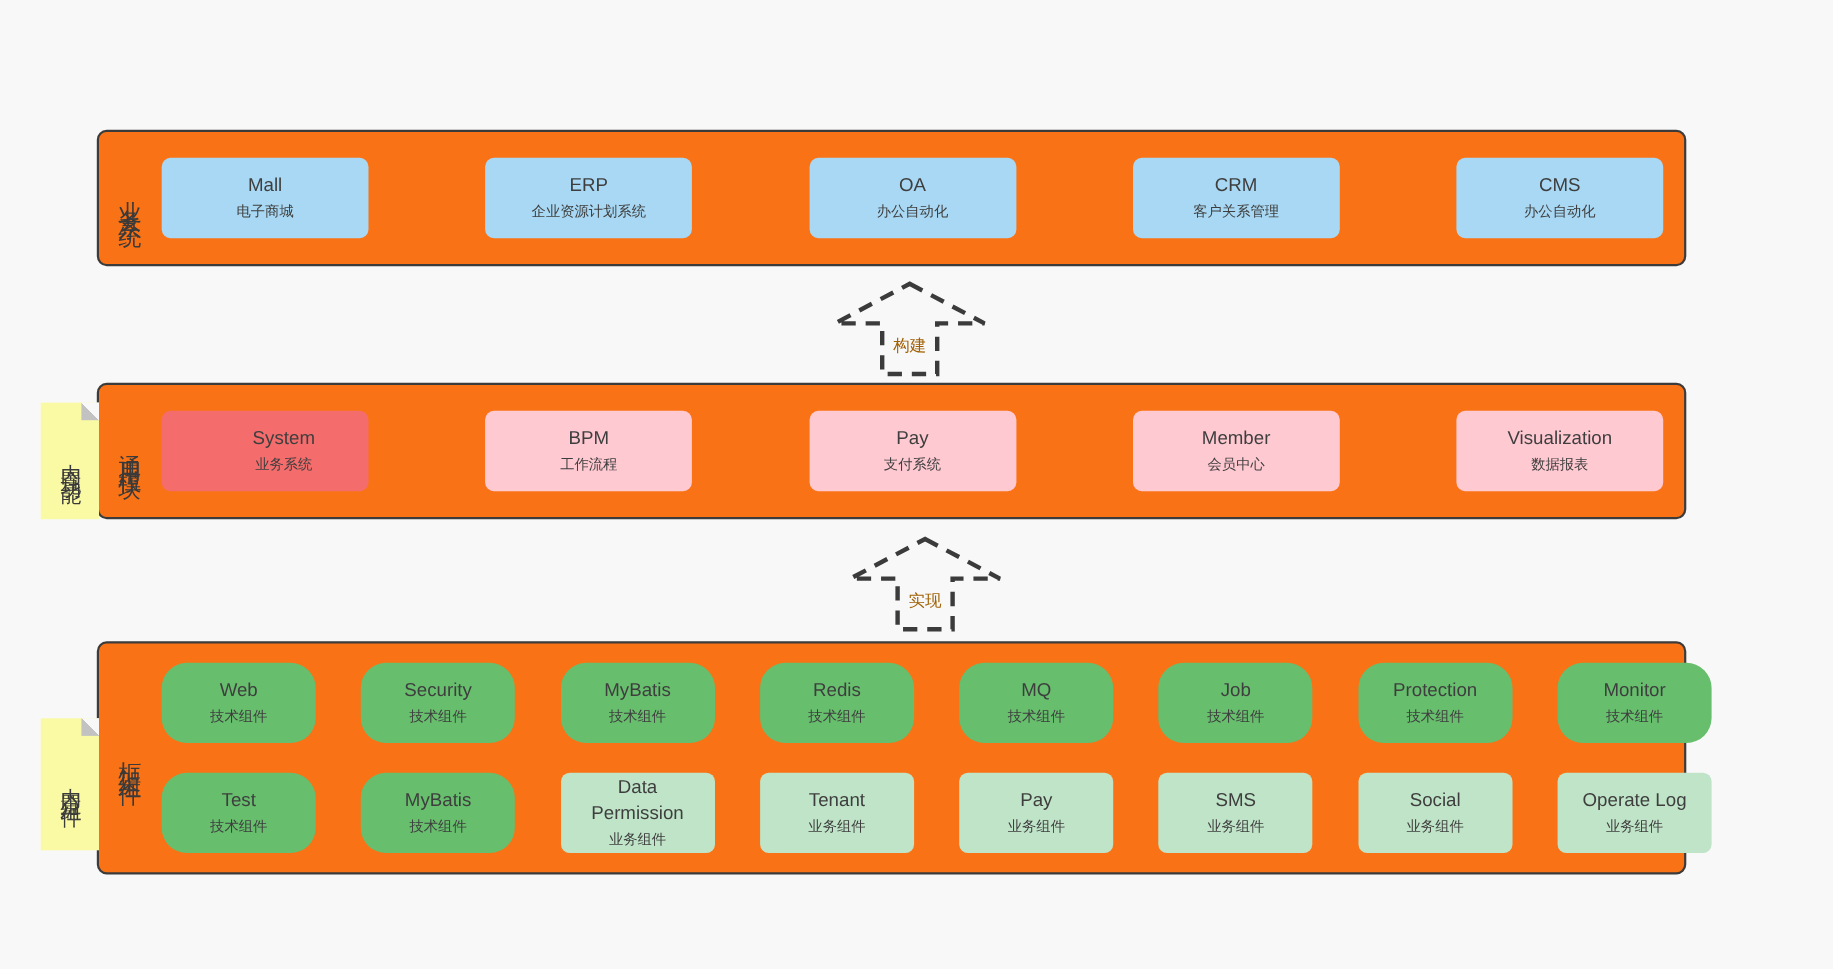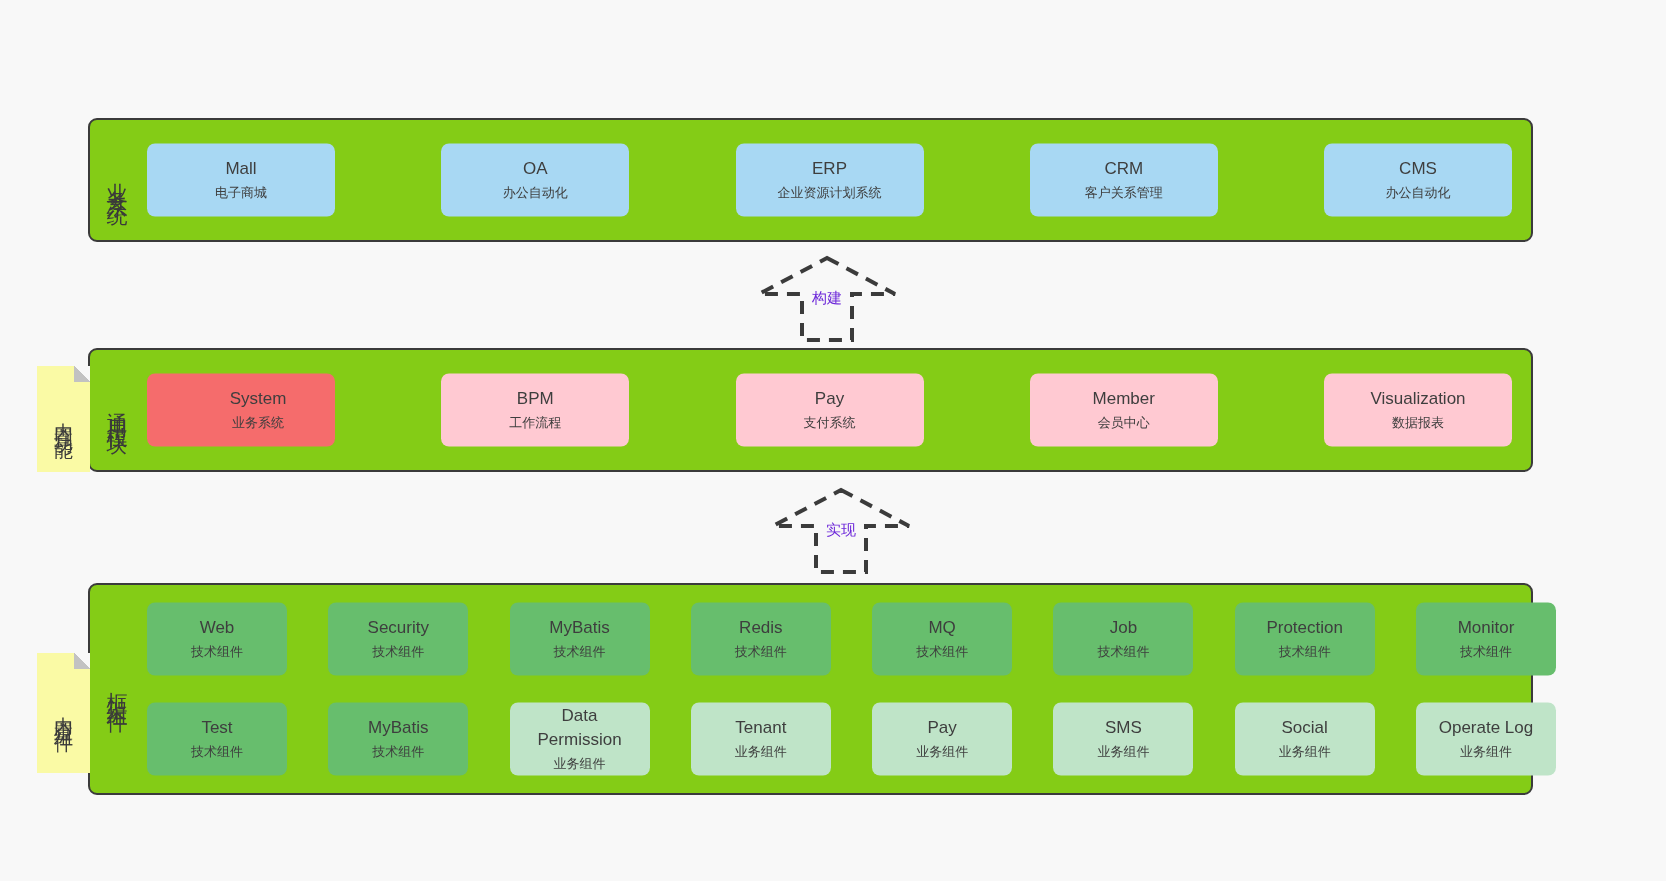--- a/index.html
+++ b/index.html
@@ -10,21 +10,21 @@
     color:#3e3e3e;
     position:relative;
     overflow:hidden;
   }
 
   
   .section {
     position:absolute;
     left:88px;
     width:1445px;
-    background:#84cc16;
+    background:#f97316;
     border:2px solid #3b3b3b;
     border-radius:9px;
   }
   #section-business  { top:118px; height:124px; }
   #section-modules   { top:348px; height:124px; }
   #section-framework { top:583px; height:212px; }
 
   .v-label {
     position:absolute;
     left:13px;
@@ -71,21 +71,21 @@
     line-height:24px;
   }
   .w-lg { width:188px; }
   .w-sm { width:140px; }
   .box-name { font-size:17px; }
   .box-desc { font-size:13px; }
 
   .blue        { background:#a8d8f3; }
   .red         { background:#f56c6c;padding-left:46px; }
   .pink        { background:#ffc9d2; }
-  .green-dark  { background:#67be6d; }
+  .green-dark  { background:#67be6d;border-radius:23px; }
   .green-light { background:#bfe4c8; }
 
   
   .note {
     position:absolute;
     left:37px;
     width:53px;
     background:#fafaa5;
     z-index:5;
     display:flex;
@@ -113,46 +113,46 @@
   .arrow {
     position:absolute;
     width:142px;
     height:88px;
   }
   #arrow-build     { left:756px; top:255px; }
   #arrow-implement { left:770px; top:487px; }
   .arrow svg { position:absolute; inset:0; }
   .arrow-label {
     position:absolute;
-    left:50%; top:32px;
+    left:50%; top:48px;
     transform:translateX(-50%);
     background:#f8f8f8;
     font-size:15px;
     padding:2px 4px;
-    color:#6d28d9;
+    color:#a16207;
     white-space:nowrap;
   }
 </style>
 </head>
 <body>
 
 <section class="section" id="section-business">
   <div class="v-label">业务系统</div>
   <div class="boxes cols-6">
     <div class="box blue w-lg">
       <div class="box-name">Mall</div>
       <div class="box-desc">电子商城</div>
     </div>
     <div class="box blue w-lg">
+      <div class="box-name">ERP</div>
+      <div class="box-desc">企业资源计划系统</div>
+    </div>
+    <div class="box blue w-lg">
       <div class="box-name">OA</div>
       <div class="box-desc">办公自动化</div>
-    </div>
-    <div class="box blue w-lg">
-      <div class="box-name">ERP</div>
-      <div class="box-desc">企业资源计划系统</div>
     </div>
     <div class="box blue w-lg">
       <div class="box-name">CRM</div>
       <div class="box-desc">客户关系管理</div>
     </div>
     <div class="box blue w-lg">
       <div class="box-name">CMS</div>
       <div class="box-desc">办公自动化</div>
     </div>
   </div>

